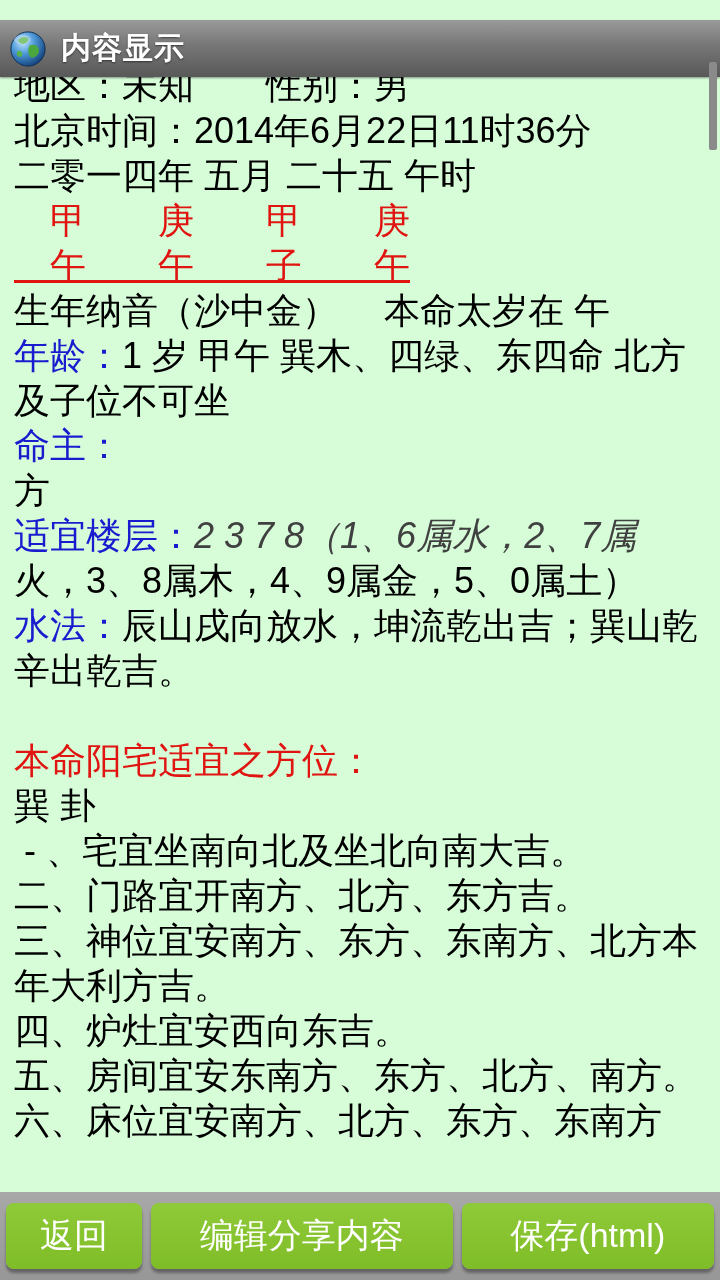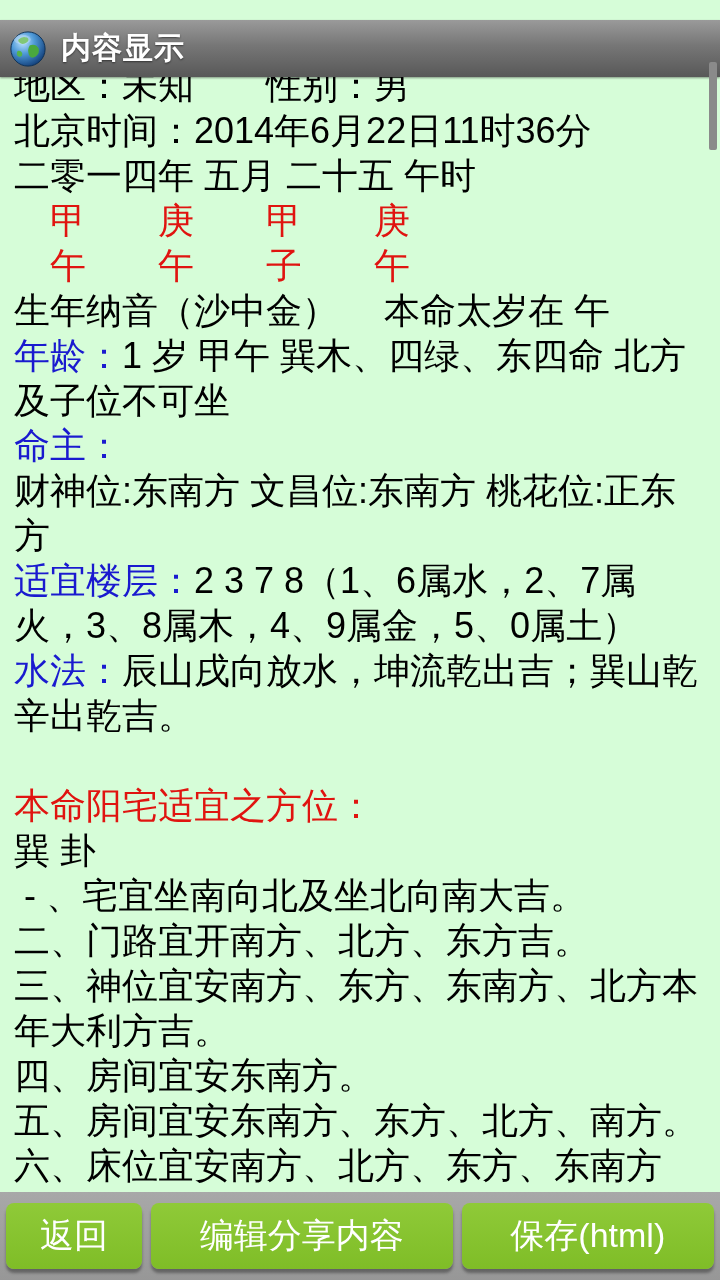--- a/index.html
+++ b/index.html
@@ -82,39 +82,38 @@
   </svg>
   <span class="apptitle">内容显示</span>
 </div>
 
 <div class="content">
   <div>
       <div class="line"><span style="color: rgb(0, 0, 0);">地区：未知　　性别：男</span></div>
       <div class="line"><span style="color: rgb(0, 0, 0);">北京时间：2014年6月22日11时36分</span></div>
       <div class="line"><span style="color: rgb(0, 0, 0);">二零一四年 五月 二十五 午时</span></div>
       <div class="line"><span style="color: rgb(224, 20, 16);">　甲　　庚　　甲　　庚</span></div>
-      <div class="line"><span style="color: rgb(224, 20, 16);">　午　　午　　子　　午</span></div>
+      <div class="line"><span style="color: rgb(224, 20, 16); text-decoration: underline;">　午　　午　　子　　午</span></div>
       <div class="line"><span style="color: rgb(0, 0, 0);">生年纳音（沙中金）　 本命太岁在 午</span></div>
       <div class="line"><span style="color: rgb(26, 26, 207);">年龄：</span><span style="color: rgb(0, 0, 0);">1 岁 甲午 巽木、四绿、东四命 北方</span></div>
       <div class="line"><span style="color: rgb(0, 0, 0);">及子位不可坐</span></div>
       <div class="line"><span style="color: rgb(26, 26, 207);">命主：</span></div>
-      <div class="line"><span style="color: rgb(0, 0, 0);">财神位:东南方 文昌位:东南方 桃花位:正东</span></div>
       <div class="line"><span style="color: rgb(0, 0, 0);">方</span></div>
-      <div class="line"><span style="color: rgb(26, 26, 207);">适宜楼层：</span><span style="color: #000000;">2 3 7 8（1、6属水，2、7属</span></div>
+      <div class="line"><span style="color: rgb(26, 26, 207);">适宜楼层：</span><span style="color: #404040; font-style: italic;">2 3 7 8（1、6属水，2、7属</span></div>
       <div class="line"><span style="color: rgb(0, 0, 0);">火，3、8属木，4、9属金，5、0属土）</span></div>
       <div class="line"><span style="color: rgb(26, 26, 207);">水法：</span><span style="color: rgb(0, 0, 0);">辰山戌向放水，坤流乾出吉；巽山乾</span></div>
       <div class="line"><span style="color: rgb(0, 0, 0);">辛出乾吉。</span></div>
       <div class="line"><span style="color: rgb(0, 0, 0);"></span></div>
       <div class="line"><span style="color: rgb(224, 20, 16); margin-top: 32px;">本命阳宅适宜之方位：</span></div>
       <div class="line"><span style="color: rgb(0, 0, 0); margin-top: 48px;">巽 卦</span></div>
       <div class="line"><span style="color: rgb(0, 0, 0);"> - 、宅宜坐南向北及坐北向南大吉。</span></div>
       <div class="line"><span style="color: rgb(0, 0, 0);">二、门路宜开南方、北方、东方吉。</span></div>
       <div class="line"><span style="color: rgb(0, 0, 0);">三、神位宜安南方、东方、东南方、北方本</span></div>
       <div class="line"><span style="color: rgb(0, 0, 0);">年大利方吉。</span></div>
-      <div class="line"><span style="color: rgb(0, 0, 0);">四、房间宜安东南方。</span></div>
+      <div class="line"><span style="color: rgb(0, 0, 0);">四、炉灶宜安西向东吉。</span></div>
       <div class="line"><span style="color: rgb(0, 0, 0);">五、房间宜安东南方、东方、北方、南方。</span></div>
       <div class="line"><span style="color: rgb(0, 0, 0);">六、床位宜安南方、北方、东方、东南方</span></div>
     </div>
 </div>
 
 <div class="scroll-thumb"></div>
 
 <div class="bottombar">
     <button class="green-btn" style="flex: 0 0 136px;">返回</button>
     <button class="green-btn">编辑分享内容</button>

